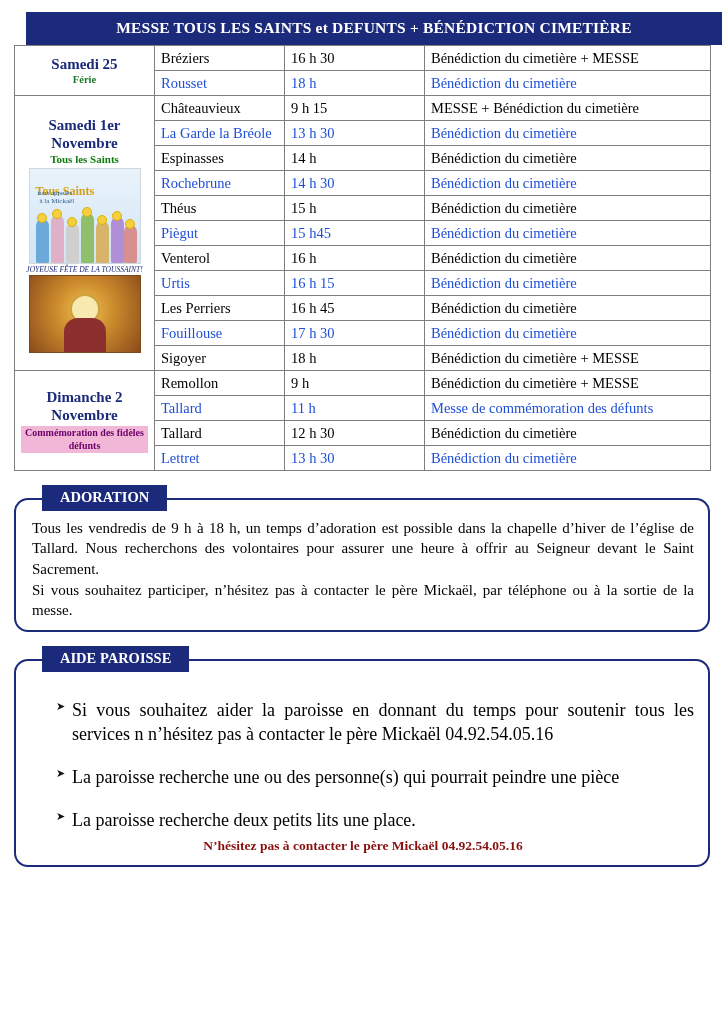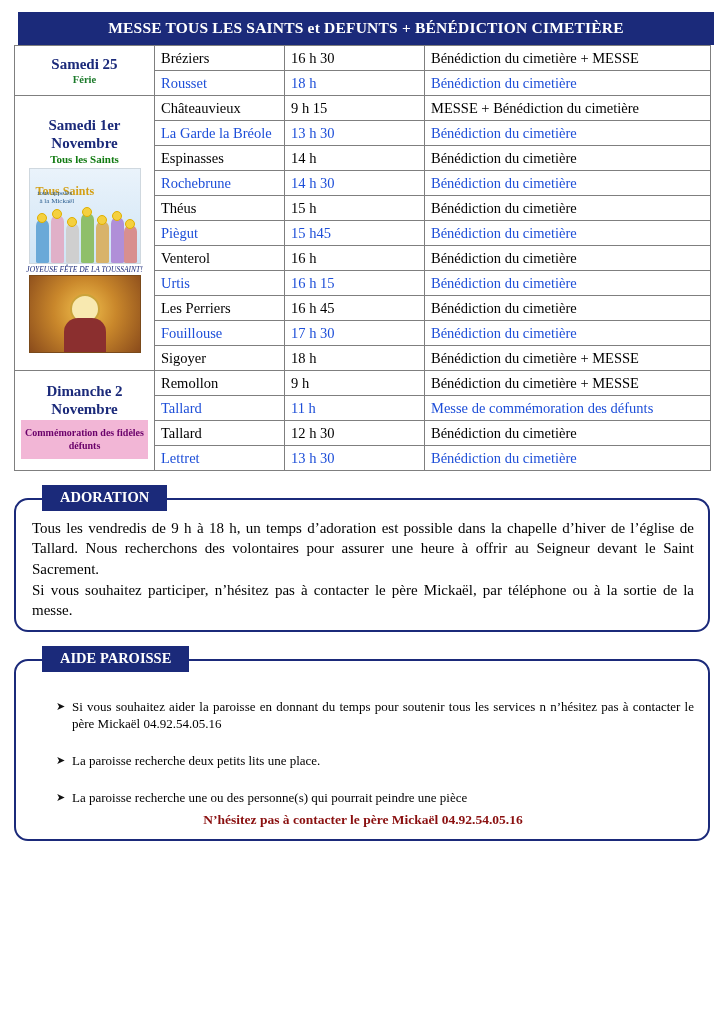--- a/index.html
+++ b/index.html
@@ -19,21 +19,21 @@
 
   
   .banner {
     background: #1b2a7a;
     color: #ffffff;
     text-align: center;
     font-weight: bold;
     font-size: 15.5px;
     letter-spacing: .2px;
     padding: 7px 4px 8px 4px;
-    margin: 4px 0 0 4px;
+    margin: 4px 0 0 12px;
     width: 696px;
   }
 
   
   table.sched {
     border-collapse: collapse;
     width: 696px;
     table-layout: fixed;
     margin-top: 0;
   }
@@ -69,21 +69,21 @@
     display: block;
     margin-top: 1px;
   }
   .day-sub.green2 { color: #117a11; font-size: 11px; }
   .day-sub.pinkbox {
     display: inline-block;
     background: #f2b6d6;
     color: #6a006a;
     font-weight: bold;
     font-size: 10px;
-    padding: 7px 3px;
+    padding: 1px 3px;
     margin-top: 2px;
     line-height: 1.25;
   }
   .row-alt .place, .row-alt .time, .row-alt .desc { color: #1d4ed8; }
   .time { font-weight: normal; }
   .row-alt .time { font-weight: normal; }
 
   
   .imgcell { padding: 0 !important; text-align: center; }
   .saints-img {
@@ -158,21 +158,21 @@
     font-size: 15px;
     line-height: 1.35;
     text-align: justify;
   }
   .sec-box p { margin: 0; }
   .sec-box p + p { margin-top: 1px; }
 
   ul.bullets { margin: 2px 0 0 0; padding: 0 0 0 26px; list-style: none; }
   ul.bullets li {
     position: relative;
-    font-size: 13px;
+    font-size: 18px;
     line-height: 1.3;
     margin-bottom: 2px;
     padding-left: 14px;
     margin-top: 20px;
   }
   ul.bullets li::before {
     content: "\27A4";
     position: absolute; left: -2px; top: 0;
     font-size: 11px; color: #111;
   }
@@ -342,20 +342,20 @@
       <p>Si vous souhaitez participer, n’hésitez pas à contacter le père Mickaël, par téléphone ou à la sortie de la messe.</p>
     </div>
   </div>
 
 
   <div class="section">
     <div class="sec-title">AIDE PAROISSE</div>
     <div class="sec-box">
       <ul class="bullets">
         <li>Si vous souhaitez aider la paroisse en donnant du temps pour soutenir tous les services n n’hésitez pas à contacter le père Mickaël 04.92.54.05.16</li>
+        <li>La paroisse recherche une ou des personne(s) qui pourrait peindre une pièce</li>
         <li>La paroisse recherche deux petits lits une place.</li>
-        <li>La paroisse recherche une ou des personne(s) qui pourrait peindre une pièce</li>
       </ul>
       <div class="contact-line">N’hésitez pas à contacter le père Mickaël 04.92.54.05.16</div>
     </div>
   </div>
 
 </div>
 
 </body></html>

